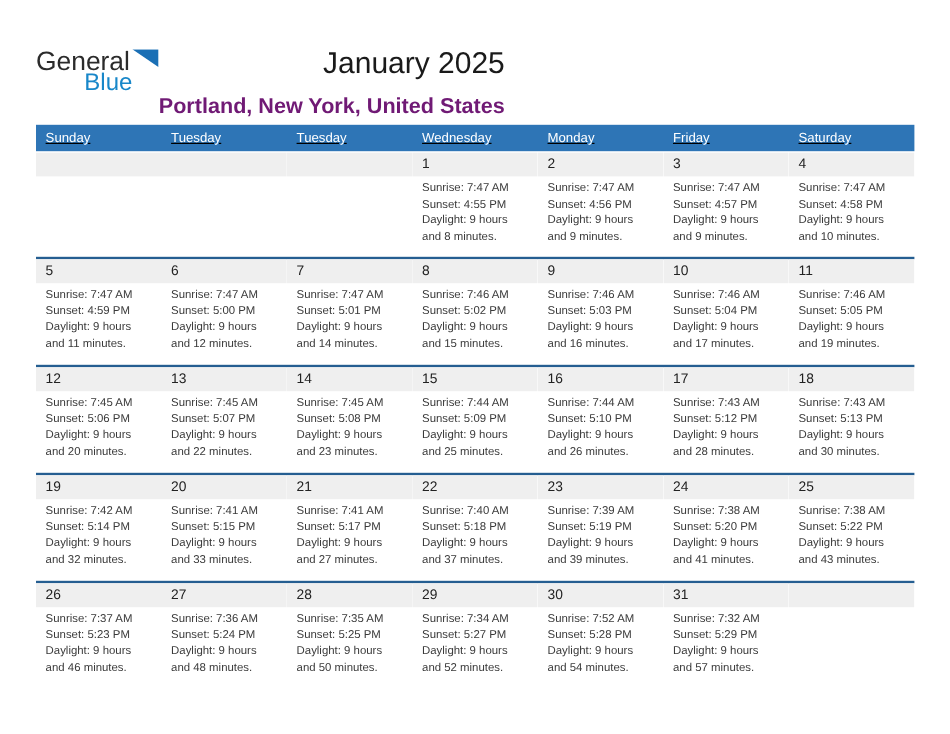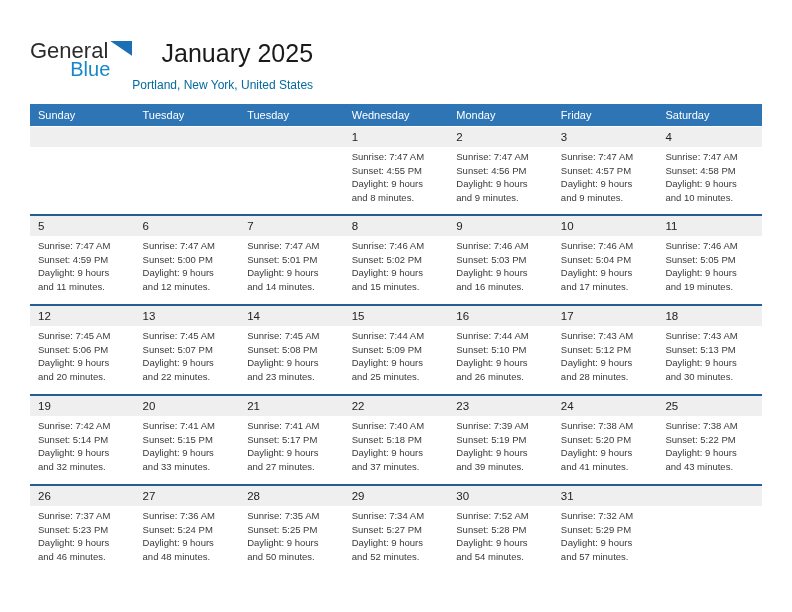--- a/index.html
+++ b/index.html
@@ -14,28 +14,29 @@
 
   
   .topbar { display: flex; justify-content: flex-start; align-items: flex-start; margin-top: 38px; height: 62px; }
   .logo { margin-top: 2px; line-height: 1; }
   .logo-line1 { display: flex; align-items: flex-start; }
   .logo-general { font-size: 22px; color: #2b2b2b; letter-spacing: 0px; }
   .logo-tri { width: 22px; height: 15px; margin-left: 2px; margin-top: 1px; background: var(--logo-tri, #1a6fb5); clip-path: polygon(0 0, 100% 0, 100% 100%); }
   .logo-blue { font-size: 20px; color: var(--logo-blue, #1887c9); text-align: right; padding-right: 22px; margin-top: -3px; }
   .titles { text-align: right; }
   .title { font-size: 25px; color: #1a1a1a; line-height: 30px; margin-top: 0px; }
-  .subtitle { font-size: 12px; font-weight: normal; color: #0369a1; margin-top: 10px; }
+  .subtitle { font-size: 18px; font-weight: bold; color: #701a75; margin-top: 10px; }
 
   
   .cal { margin-top: 4px; }
   .weekday-row {
     display: grid; grid-template-columns: repeat(7, 1fr);
     background: var(--accent, #2e75b6);
     height: 22px;
+    text-decoration: underline;
   }
   .weekday-cell {
     color: #ffffff; font-size: 11px; line-height: 22px; padding-left: 8px;
     overflow: hidden; white-space: nowrap;
   }
   .week-row {
     display: grid; grid-template-columns: repeat(7, 1fr);
     height: 90px;
     border-top: 2px solid var(--separator, #255e91);
   }

